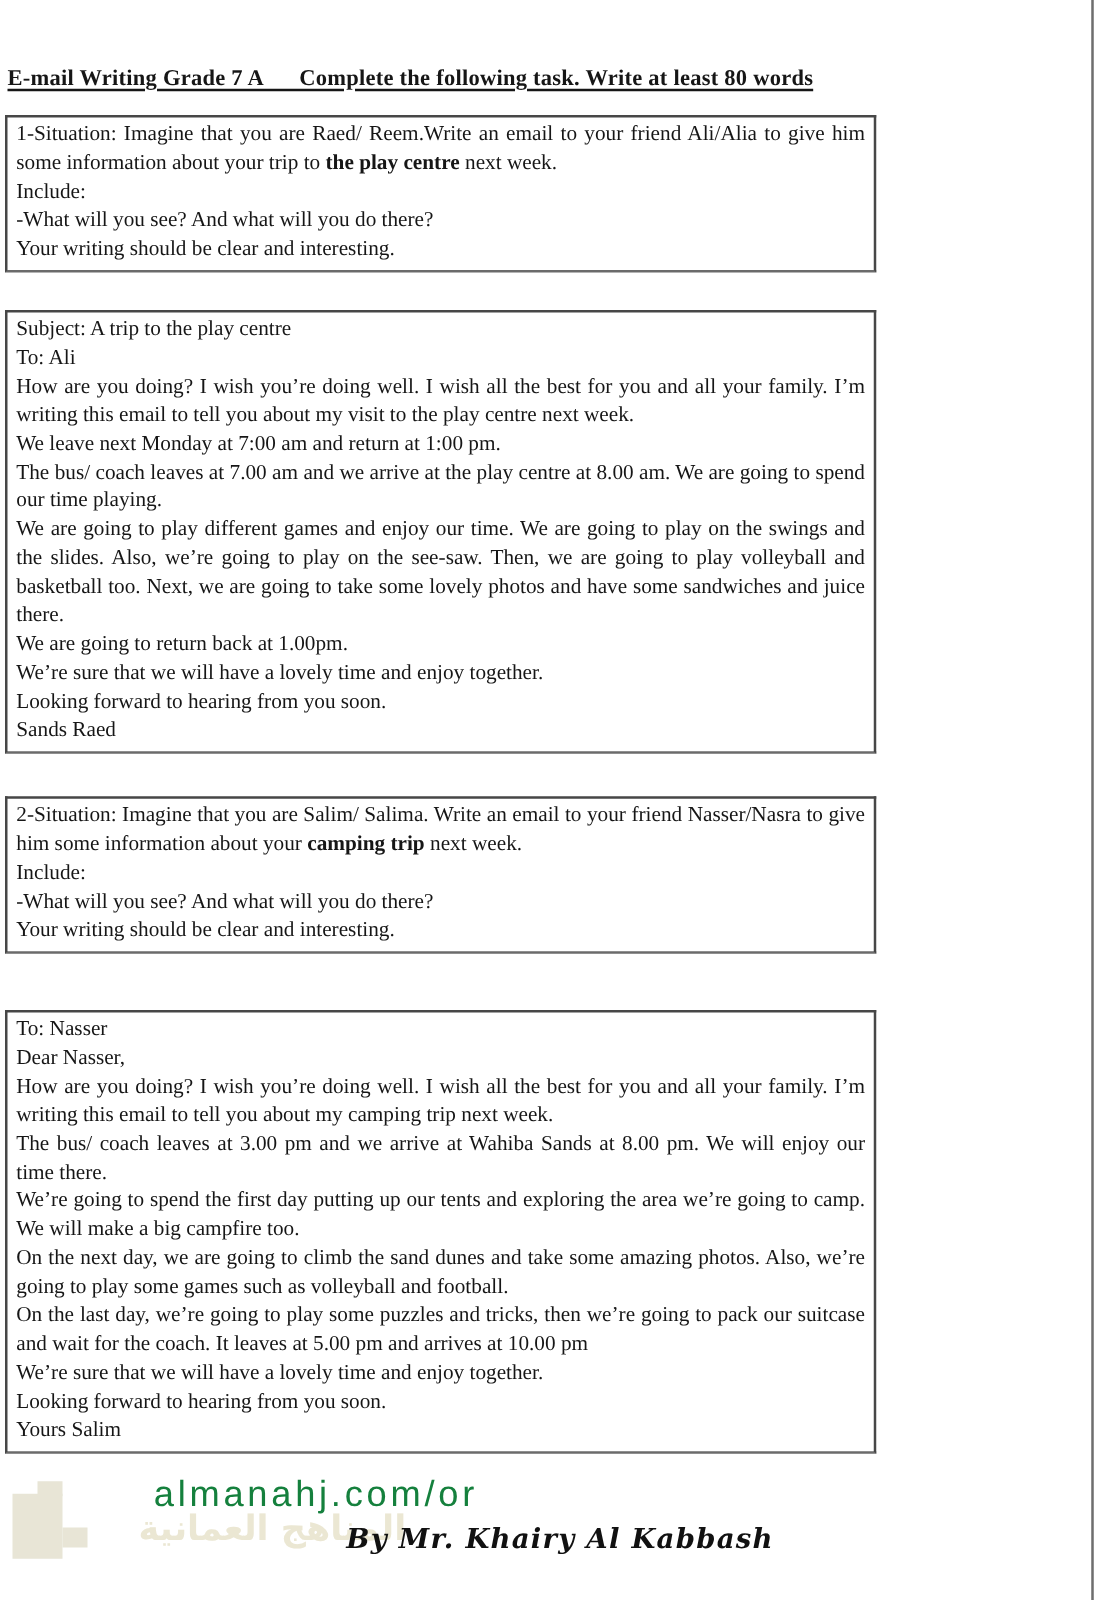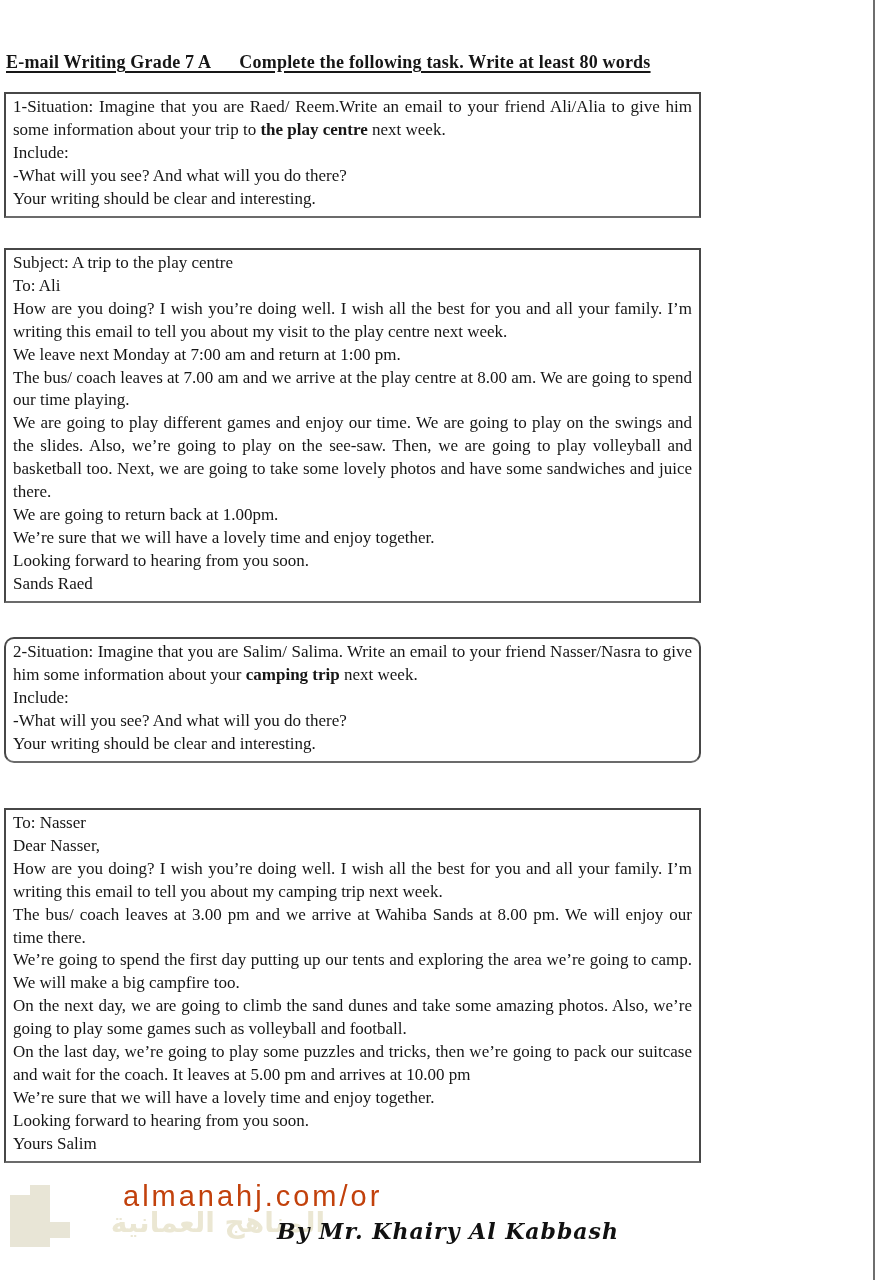--- a/index.html
+++ b/index.html
@@ -31,21 +31,21 @@
     border-bottom-color: #6b6b6b;
     padding: 2px 7px 5px 7px;
     font-size: 17px;
     line-height: 22.9px;
     background: #ffffff;
   }
   .box p { margin: 0; text-align: justify; }
   .box p sup { font-size: 0.62em; vertical-align: super; line-height: 0; }
   #box-0 { top: 92px; }
   #box-1 { top: 248px; }
-  #box-2 { top: 637px; border-radius: 10px; }
+  #box-2 { top: 637px; }
   #box-3 { top: 808px; }
   .page-rule {
     position: absolute;
     left: 873px; top: 0;
     width: 2px; height: 1280px;
     background: #6e6e6e;
   }
   .signature {
     position: absolute;
     left: 0; top: 1218px;
@@ -58,21 +58,21 @@
     letter-spacing: 1px;
     color: #111111;
   }
   
   .wm-url {
     position: absolute;
     left: 123px; top: 1180px;
     font-family: "Liberation Sans", sans-serif;
     font-size: 29px;
     letter-spacing: 3px;
-    color: #c2410c;
+    color: #15803d;
     white-space: nowrap;
   }
   .wm-arabic {
     position: absolute;
     left: 85px; top: 1206px;
     width: 240px;
     direction: rtl;
     font-family: "DejaVu Sans", sans-serif;
     font-size: 28px;
     font-weight: bold;

